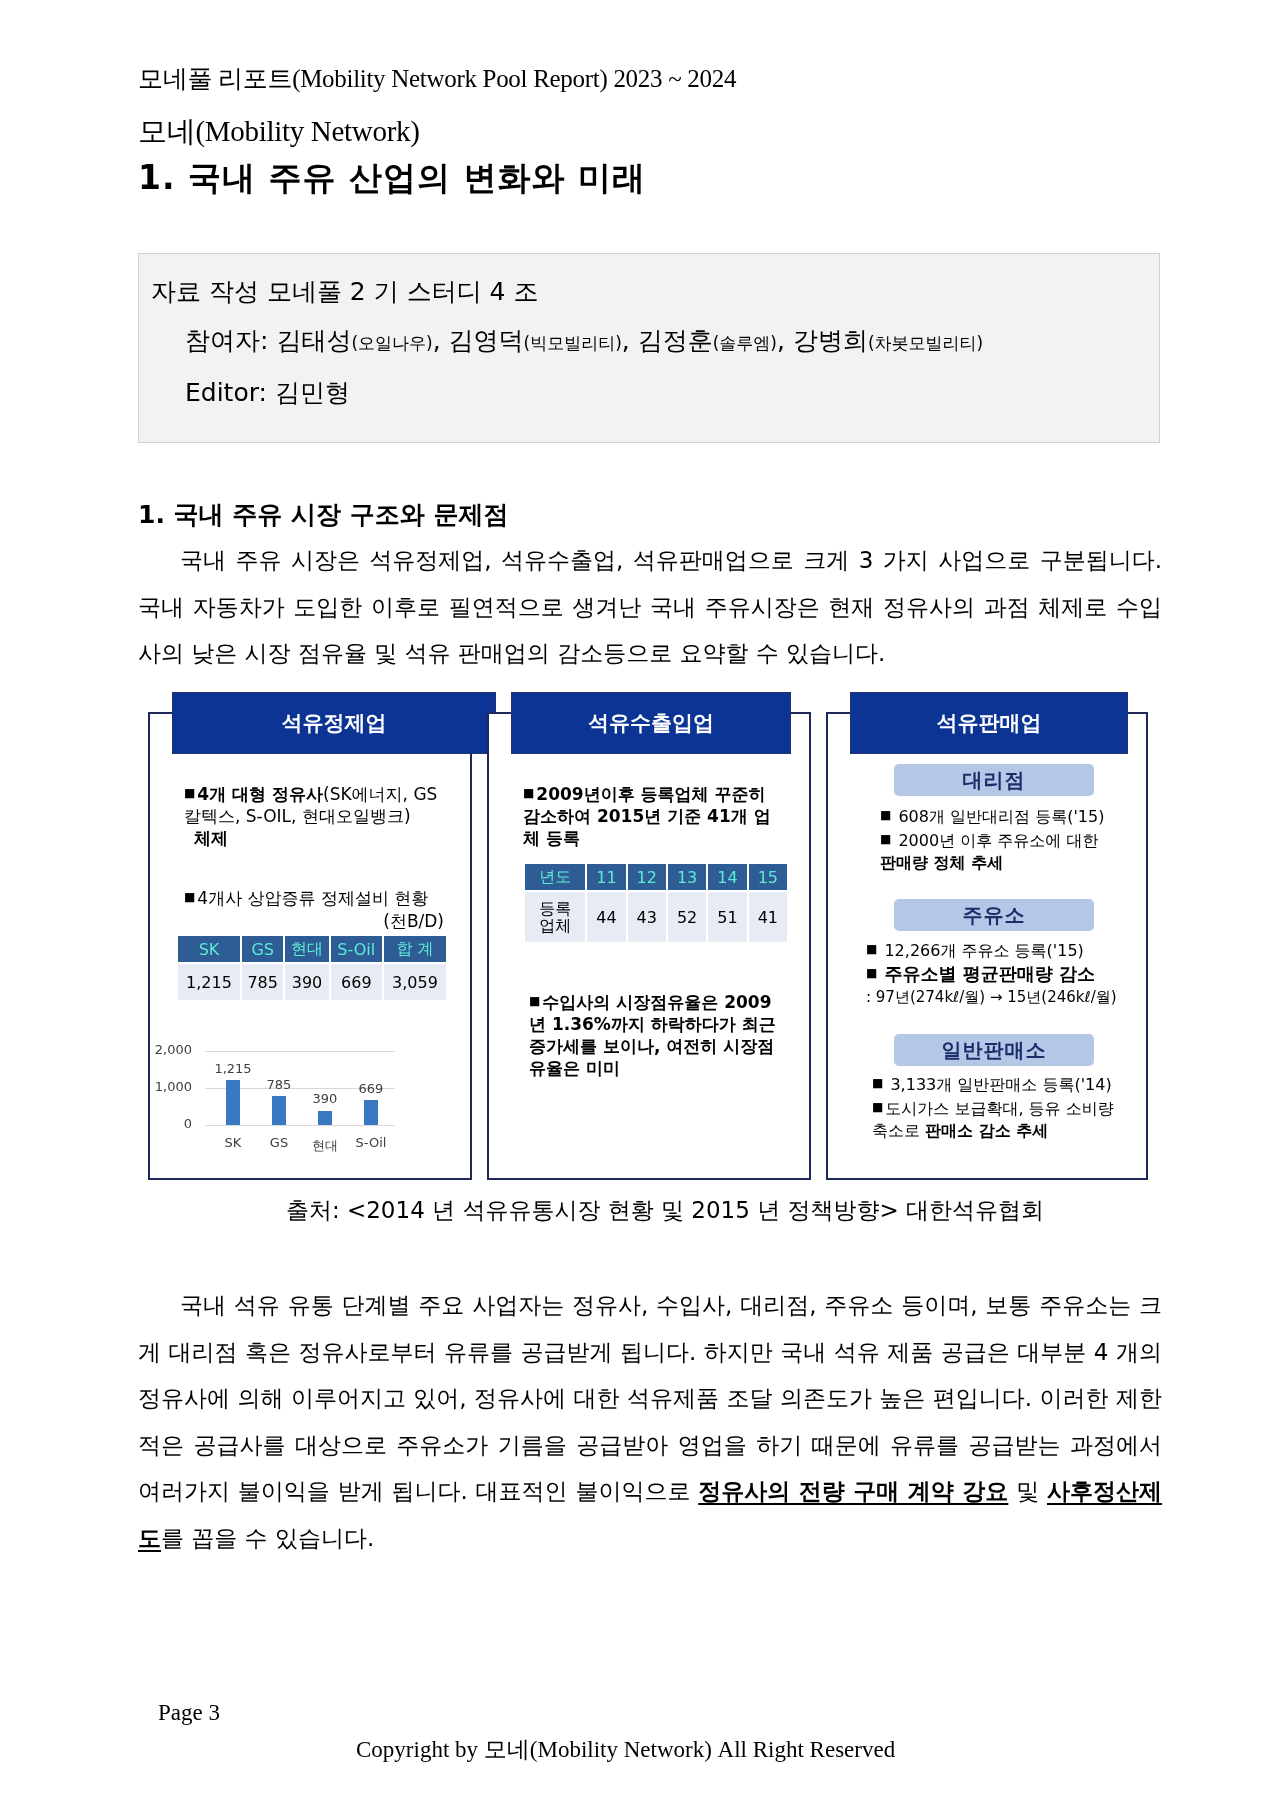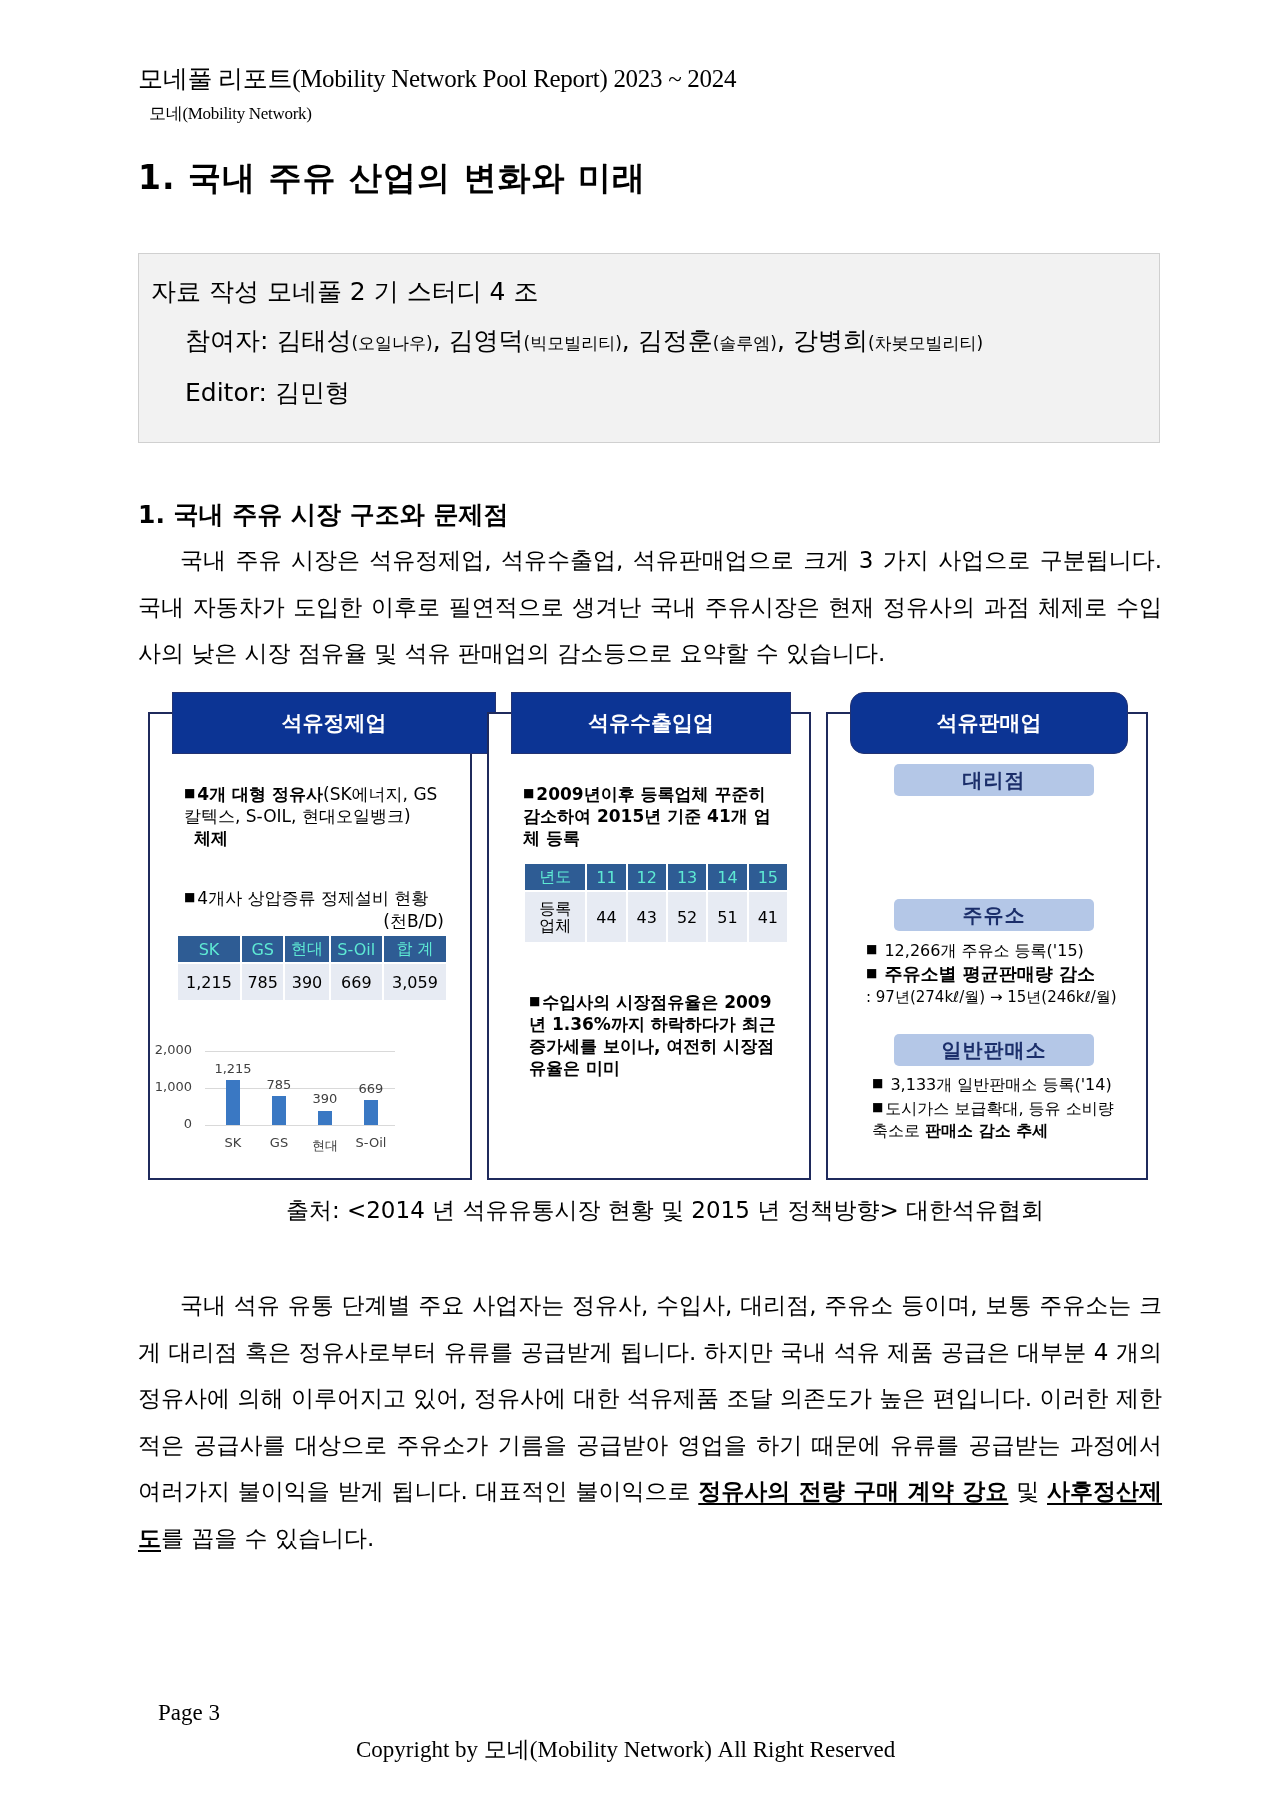--- a/index.html
+++ b/index.html
@@ -1,21 +1,21 @@
 <!DOCTYPE html>
 <html><head>
 <meta charset="utf-8">
 <style>
   html, body { margin: 0; padding: 0; background: #ffffff; }
   body { width: 1280px; height: 1808px; position: relative; overflow: hidden; color: #000; }
   .serif { font-family: "Liberation Serif", "DejaVu Serif", serif; }
   .sans { font-family: "DejaVu Sans", "Liberation Sans", sans-serif; }
 
   .hdr1 { position: absolute; left: 138px; top: 62px; font-size: 25px; letter-spacing: -0.3px; }
-  .hdr2 { position: absolute; left: 138px; top: 102px; font-size: 17px; letter-spacing: -0.3px; margin-left: 11px; }
+  .hdr2 { position: absolute; left: 138px; top: 112px; font-size: 29px; letter-spacing: -0.3px; }
   .doc-title { position: absolute; left: 138px; top: 156px; font-size: 33px; font-weight: bold; letter-spacing: 1px; }
 
   .info-box { position: absolute; left: 138px; top: 253px; width: 1022px; height: 190px; background: #f2f2f2; border: 1px solid #d0d0d0; box-sizing: border-box; }
   .info-line1 { position: absolute; left: 12px; top: 21px; font-size: 25px; font-weight: normal; }
   .info-line2 { position: absolute; left: 46px; top: 70px; font-size: 25px; }
   .info-line3 { position: absolute; left: 46px; top: 122px; font-size: 25px; }
   .small { font-size: 17px; }
 
   .sec-title { position: absolute; left: 138px; top: 498px; font-size: 25px; font-weight: bold; }
   .para { position: absolute; left: 138px; width: 1024px; font-size: 23px; line-height: 46.5px; text-align: justify; }
@@ -147,23 +147,28 @@
       <td>41</td>
     </tr>
   </tbody>
     </table>
   <div class="pbody b" style="left: 40px; top: 276px; width: 252px;">
     <span class="sq">■</span><span>수입사의 시장점유율은 2009년 1.36%까지 하락하다가 최근 증가세를 보이나, 여전히 시장점유율은 미미</span>
   </div>
 </div>
 
 <div class="panel sans" style="left: 826px; width: 322px;">
-  <div class="panel-head" style="left: 22px; width: 278px; border-radius: 14px;">석유판매업</div>
+  <div class="panel-head" style="left: 22px; width: 278px;">석유판매업</div>
 
   <div class="pill" style="left: 66px; top: 50px;">대리점</div>
+  <div class="pbody" style="left: 52px; top: 90px; width: 260px; font-size: 16px;">
+    <span class="sq">■</span> <span>608개 일반대리점 등록('15)</span><br>
+    <span class="sq">■</span> <span>2000년 이후 주유소에 대한</span><br>
+    <span class="b">판매량 정체 추세</span>
+  </div>
 
   <div class="pill" style="left: 66px; top: 185px;">주유소</div>
   <div class="pbody" style="left: 38px; top: 224px; width: 280px; font-size: 16px;">
     <span class="sq">■</span> <span>12,266개 주유소 등록('15)</span><br>
     <span class="sq">■</span> <span class="b" style="font-size: 18px;">주유소별 평균판매량 감소</span><br>
     <span style="font-size: 15px;">: 97년(274kℓ/월) → 15년(246kℓ/월)</span>
   </div>
 
   <div class="pill" style="left: 66px; top: 320px;">일반판매소</div>
   <div class="pbody" style="left: 44px; top: 358px; width: 260px; font-size: 16px;">

